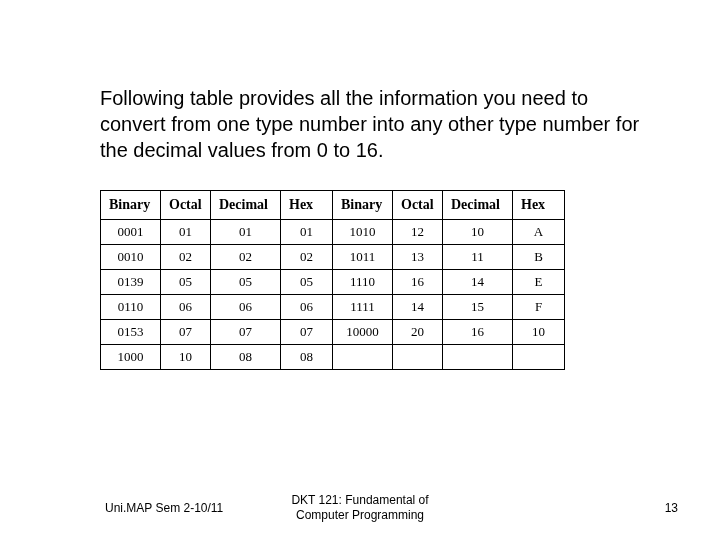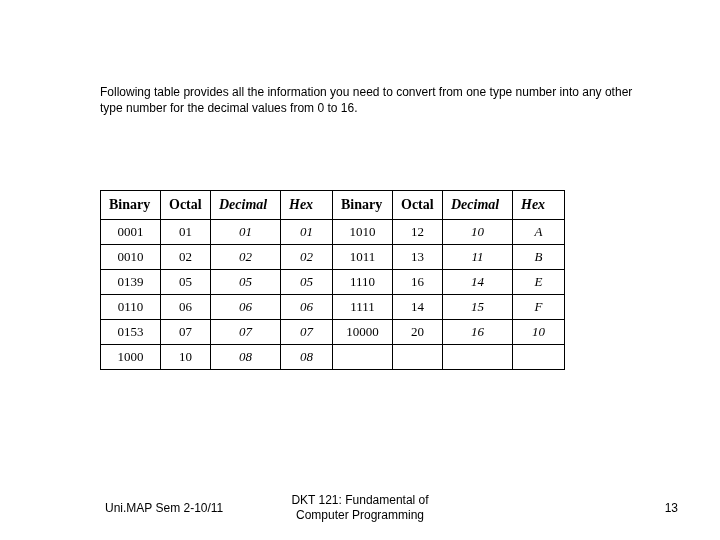--- a/index.html
+++ b/index.html
@@ -10,21 +10,21 @@
     background: #fff;
     font-family: Verdana, Arial, sans-serif;
     color: #000;
     position: relative;
   }
   .intro {
     position: absolute;
     top: 85px;
     left: 100px;
     width: 550px;
-    font-size: 12px;
+    font-size: 20px;
     line-height: 1.3;
   }
   .table-wrap {
     position: absolute;
     top: 190px;
     left: 100px;
   }
   table {
     border-collapse: collapse;
     padding-left: 44px;
@@ -37,22 +37,22 @@
     font-family: "Times New Roman", serif;
   }
   th {
     text-align: left;
     padding: 6px 8px;
     font-size: 14px;
     font-weight: bold;
   }
   th.left-bin, td.left-bin { width: 60px; }
   th.oct, td.oct { width: 50px; font-family: Liberation Serif, serif; }
-  th.dec, td.dec { width: 70px; font-style: italic; }
-  th.hex, td.hex { width: 52px; font-style: italic; }
+  th.dec, td.dec { width: 70px; }
+  th.hex, td.hex { width: 52px; }
   th.bin2, td.bin2 { width: 60px; }
   .footer {
     position: absolute;
     top: 493px;
     left: 0;
     width: 720px;
     font-size: 12px;
   }
   .footer-left {
     position: absolute;

